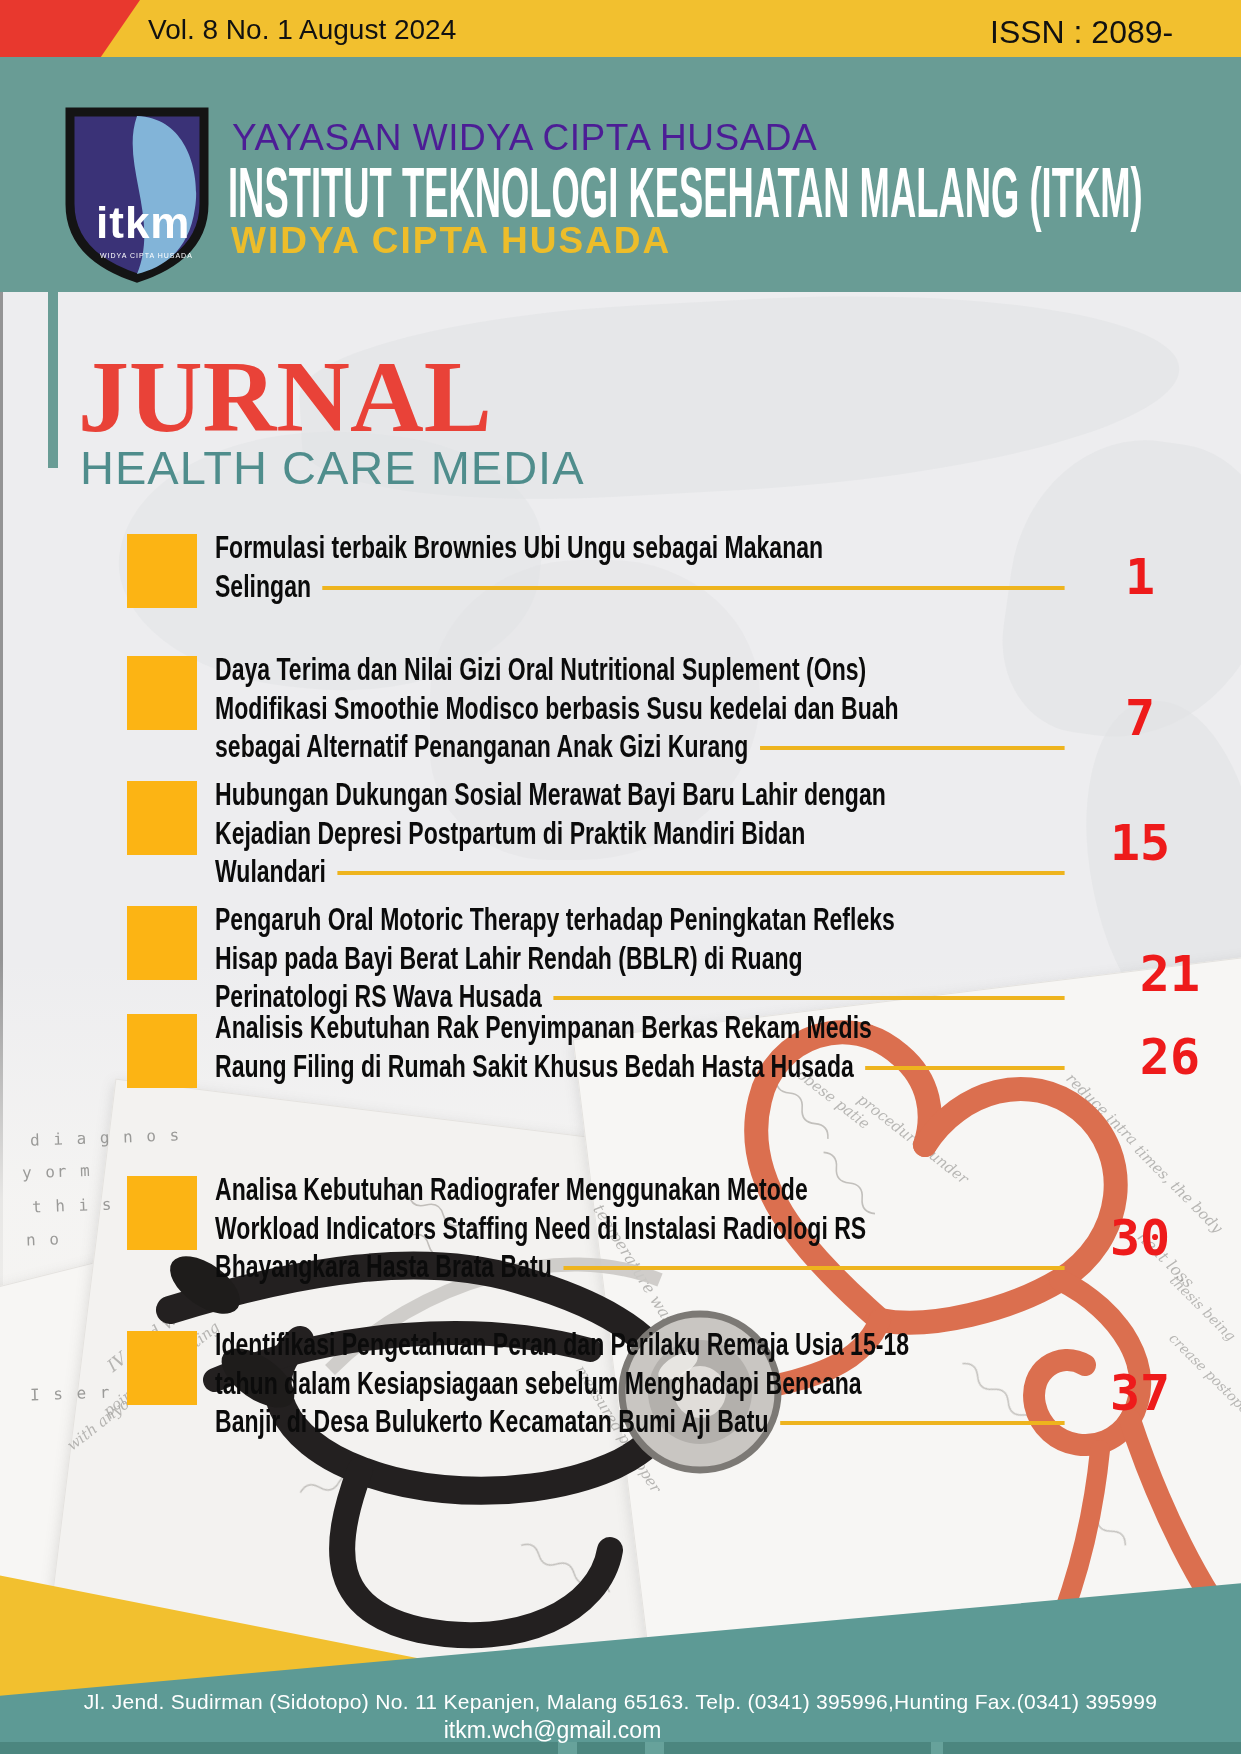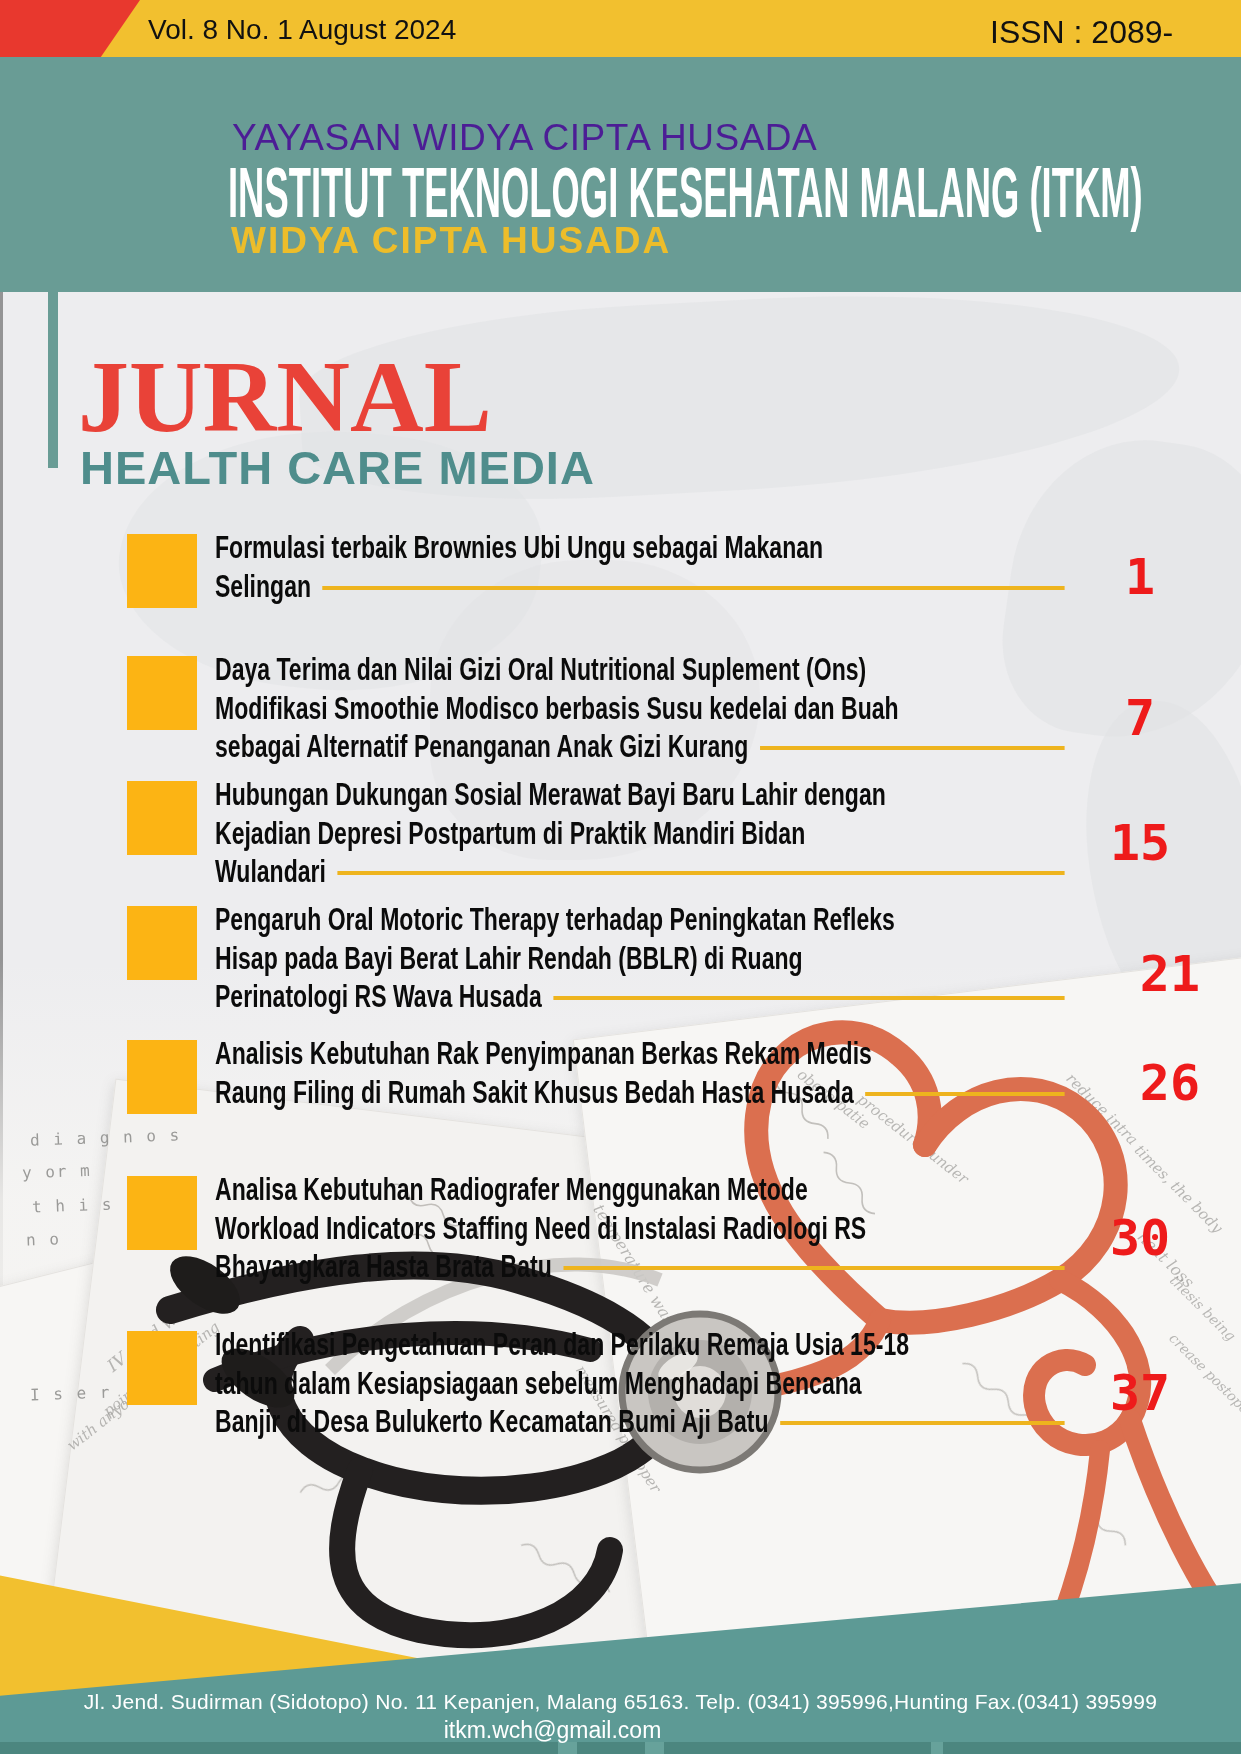--- a/index.html
+++ b/index.html
@@ -25,21 +25,21 @@
                white-space:nowrap;transform:scaleX(.52);transform-origin:0 0;letter-spacing:0;}
   .h-subtitle{position:absolute;left:231px;top:163px;font-size:37px;font-weight:bold;
               color:var(--header-gold);letter-spacing:2px;}
 
   
   .left-edge{position:absolute;left:0;top:57px;width:3px;height:1640px;background:#3c3c3c;opacity:.5;}
   .map-blob{position:absolute;background:#e0e2e4;opacity:.55;}
   .m-stripe{position:absolute;left:48px;top:292px;width:10px;height:176px;background:var(--teal);}
   .m-title{position:absolute;left:78px;top:346px;font-family:"Liberation Serif",serif;font-weight:bold;
            font-size:102px;color:var(--masthead-red);line-height:1;}
-  .m-sub{position:absolute;left:80px;top:440px;font-size:47px;font-weight:bold;
+  .m-sub{position:absolute;left:80px;top:440px;font-size:47px;font-weight:normal;
          color:var(--masthead-teal);letter-spacing:1px;}
 
   
   .photo-fade{position:absolute;left:0;top:960px;width:1241px;height:794px;
               background:linear-gradient(180deg,rgba(245,244,242,0) 0%,rgba(246,245,243,.85) 30%,#f5f4f2 55%);}
   .paper{position:absolute;background:#f7f6f4;border:1px solid #e4e2df;
          box-shadow:0 4px 14px rgba(90,90,90,.18);}
   .scrib-word{position:absolute;color:#8e8d8a;opacity:.6;font-family:"DejaVu Serif",serif;
               font-style:italic;white-space:nowrap;}
   .scrib-word.mono{font-family:"DejaVu Sans Mono",monospace;font-style:normal;color:#7d7d7b;
@@ -146,20 +146,28 @@
     <circle cx="1040" cy="796" r="60" fill="none" stroke="#1b1918" stroke-width="18"></circle>
   </svg>
 
   <div class="topbar">
     <div class="corner-red"></div>
     <div class="vol">Vol. 8 No. 1 August 2024</div>
     <div class="issn">ISSN : 2089-4228</div>
   </div>
 
   <div class="header">
+    <div class="logo">
+      <svg width="150" height="178" viewBox="0 0 150 178">
+        <path d="M8 6 H142 V98 Q142 150 75 172 Q8 150 8 98 Z" fill="#3a3277" stroke="#141414" stroke-width="9"></path>
+        <path d="M75 10 C 128 12 138 72 133 102 C 127 146 100 162 75 168 C 98 112 58 58 75 10 Z" fill="#82b4d8"></path>
+      </svg>
+      <div class="logo-abbr">itkm</div>
+      <div class="logo-cap">WIDYA CIPTA HUSADA</div>
+    </div>
     <div class="h-foundation">YAYASAN WIDYA CIPTA HUSADA</div>
     <div class="h-institute">INSTITUT TEKNOLOGI KESEHATAN MALANG (ITKM)</div>
     <div class="h-subtitle">WIDYA CIPTA HUSADA</div>
   </div>
 
   <div class="m-stripe"></div>
   <div class="m-title">JURNAL</div>
   <div class="m-sub">HEALTH CARE MEDIA</div>
 
   <div id="toc">
@@ -207,21 +215,21 @@
           <div class="toc-line"><span>Pengaruh Oral Motoric Therapy terhadap Peningkatan Refleks</span></div>
           <div class="toc-line"><span>Hisap pada Bayi Berat Lahir Rendah (BBLR) di Ruang</span></div>
           <div class="toc-line last">
             <span>Perinatologi RS Wava Husada</span>
             <div class="toc-rule"></div>
           </div>
         </div>
     <div class="toc-page" style="top: 45px; text-align: right;">21</div>
   </div>
 
-  <div class="toc-entry" style="top: 1034px; height: 77px;">
+  <div class="toc-entry" style="top: 1008px; height: 77px;">
     <div class="toc-marker"></div>
     <div class="toc-title">
           <div class="toc-line"><span>Analisis  Kebutuhan Rak Penyimpanan Berkas Rekam Medis</span></div>
           <div class="toc-line last">
             <span>Raung Filing di Rumah Sakit Khusus Bedah Hasta Husada</span>
             <div class="toc-rule"></div>
           </div>
         </div>
     <div class="toc-page" style="top: 19.5px; text-align: right;">26</div>
   </div>

